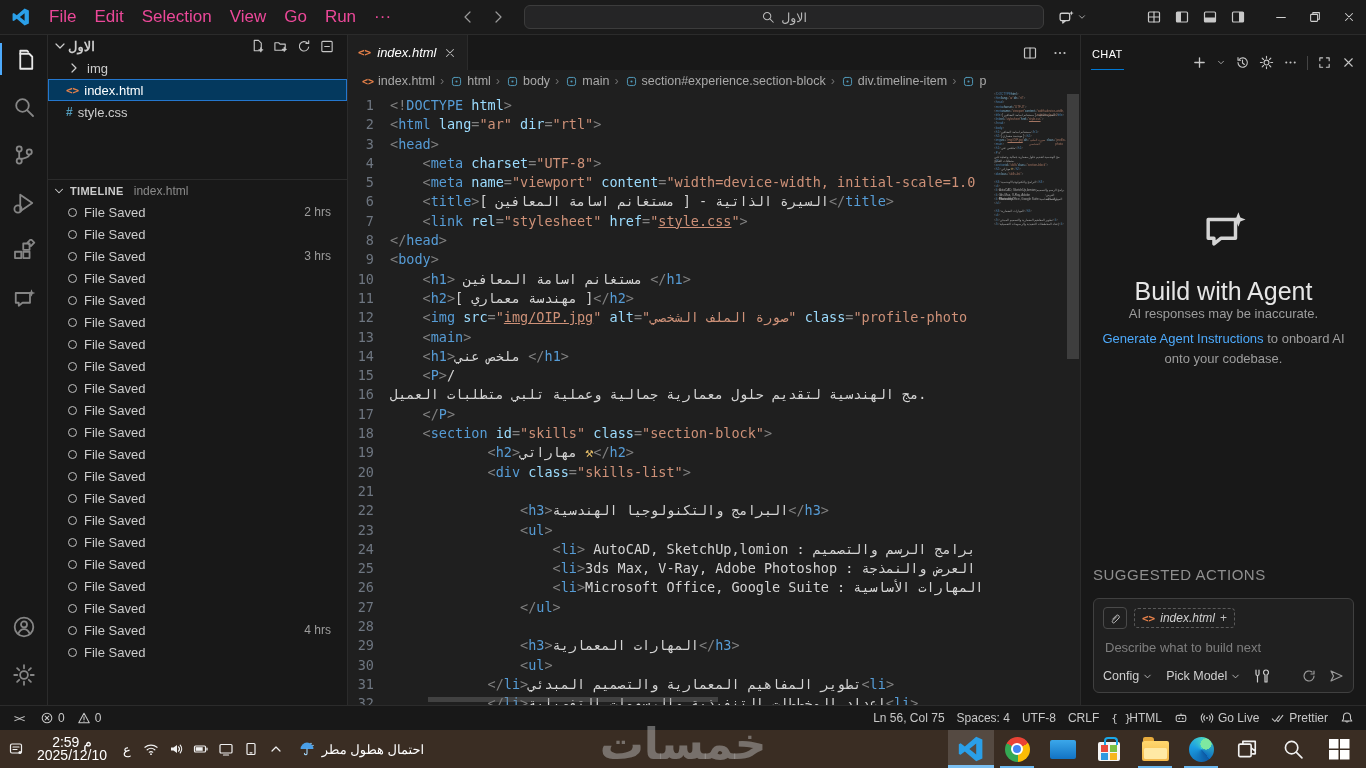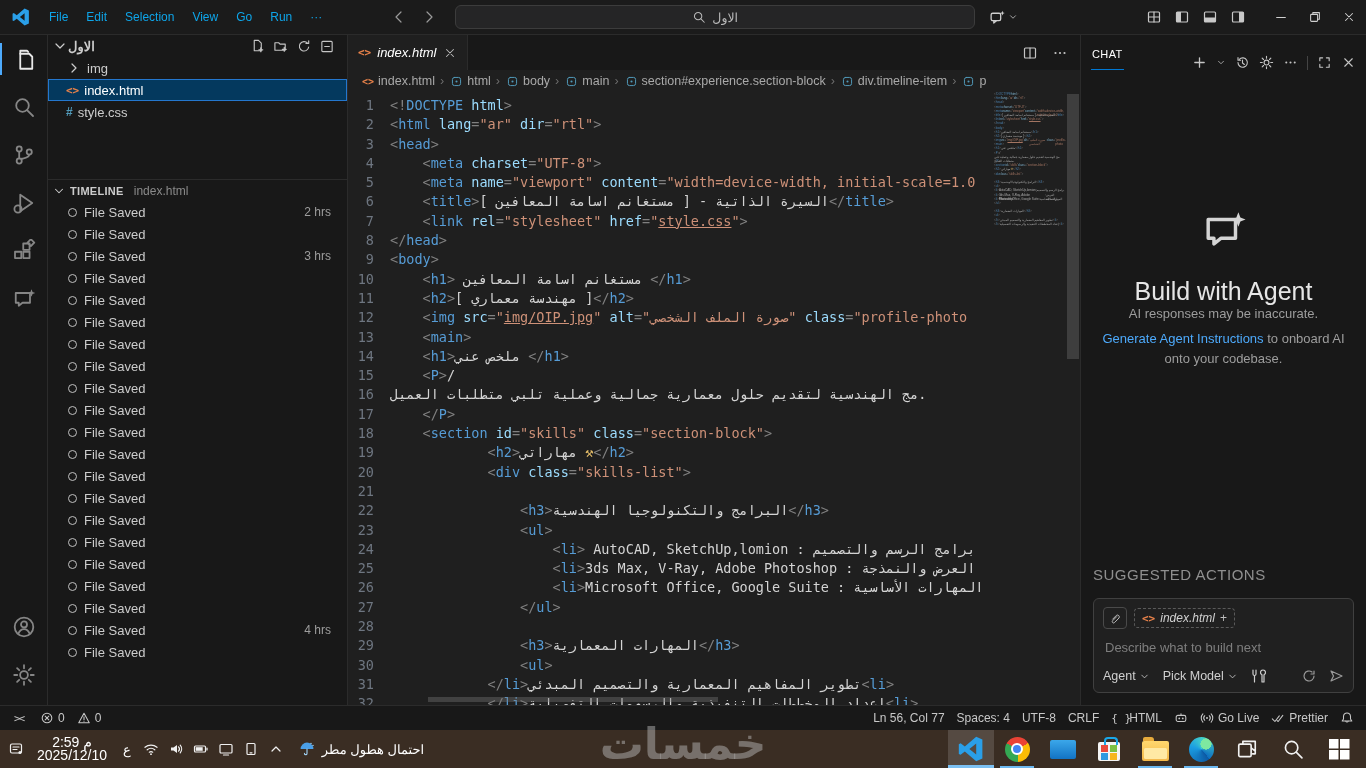--- a/index.html
+++ b/index.html
@@ -4,21 +4,21 @@
 <style>
   * { margin:0; padding:0; box-sizing:border-box; }
   html,body { width:1366px; height:768px; overflow:hidden; background:#000; }
   body { font-family:"Liberation Sans", sans-serif; color:#cccccc; font-size:13px; }
   .screen { position:relative; width:1366px; height:768px; background:#1f1f1f; }
 
   
   .titlebar { position:absolute; top:0; left:0; right:0; height:35px; background:#1b1b1b;
     display:flex; align-items:center; border-bottom:1px solid #2b2b2b; }
   .tb-logo { width:18px; height:18px; margin:0 10px 0 12px; }
-  .menu-item { padding:0 9px; height:24px; line-height:24px; color:#0ea5e9; font-size:12px; border-radius:5px; cursor:default; }
+  .menu-item { padding:0 9px; height:24px; line-height:24px; color:#ec4899; font-size:17px; border-radius:5px; cursor:default; }
   .nav-arrows { display:flex; gap:14px; margin-left:60px; color:#9a9a9a; }
   .nav-arrows .ico { width:16px; height:16px; }
   .searchbox { width:520px; height:24px; margin-left:18px; background:#252526; border:1px solid #3c3c3c;
     border-radius:6px; display:flex; align-items:center; justify-content:center; gap:6px; color:#b8b8b8; font-size:12.5px; }
   .searchbox .ico { width:14px; height:14px; }
   .tb-copilot { display:flex; align-items:center; gap:2px; margin-left:14px; color:#cfcfcf; }
   .tb-copilot .ico { width:17px; height:17px; }
   .tb-right { margin-left:auto; display:flex; align-items:center; }
   .tb-layout { display:flex; gap:12px; margin-right:18px; color:#c8c8c8; }
   .tb-layout .ico { width:16px; height:16px; }
@@ -961,21 +961,21 @@
               </span>
             <span class="chip">
               <span class="icon-html">&lt;&gt;</span>
               <span class="name">index.html</span>
               <span class="plus">+</span>
             </span>
           </div>
           <div class="ci-placeholder">Describe what to build next</div>
           <div class="ci-controls">
             <span class="dd">
-              <span>Agent</span>
+              <span>Config</span>
               <span class="ico">
                   <svg viewBox="0 0 16 16" fill="none" stroke="currentColor" stroke-width="1.2" stroke-linecap="round" stroke-linejoin="round">
                     <path d="M4 6l4 4 4-4"></path>
                   </svg>
                 </span>
             </span>
             <span class="dd">
               <span>Pick Model</span>
               <span class="ico">
                   <svg viewBox="0 0 16 16" fill="none" stroke="currentColor" stroke-width="1.2" stroke-linecap="round" stroke-linejoin="round">
@@ -1026,21 +1026,21 @@
             <svg viewBox="0 0 16 16" fill="none" stroke="currentColor" stroke-width="1.2" stroke-linecap="round" stroke-linejoin="round">
               <path d="M8 2.5l6 11H2z"></path>
               <path d="M8 6.5v3.4M8 11.7v.1"></path>
             </svg>
           </span>
           <span>0</span>
         </div>
       </div>
     <div class="st-right" id="st-right">
         <div class="st-item">
-          <span>Ln 56, Col 77</span>
+          <span>Ln 56, Col 75</span>
         </div>
         <div class="st-item">
           <span>Spaces: 4</span>
         </div>
         <div class="st-item">
           <span>UTF-8</span>
         </div>
         <div class="st-item">
           <span>CRLF</span>
         </div>

